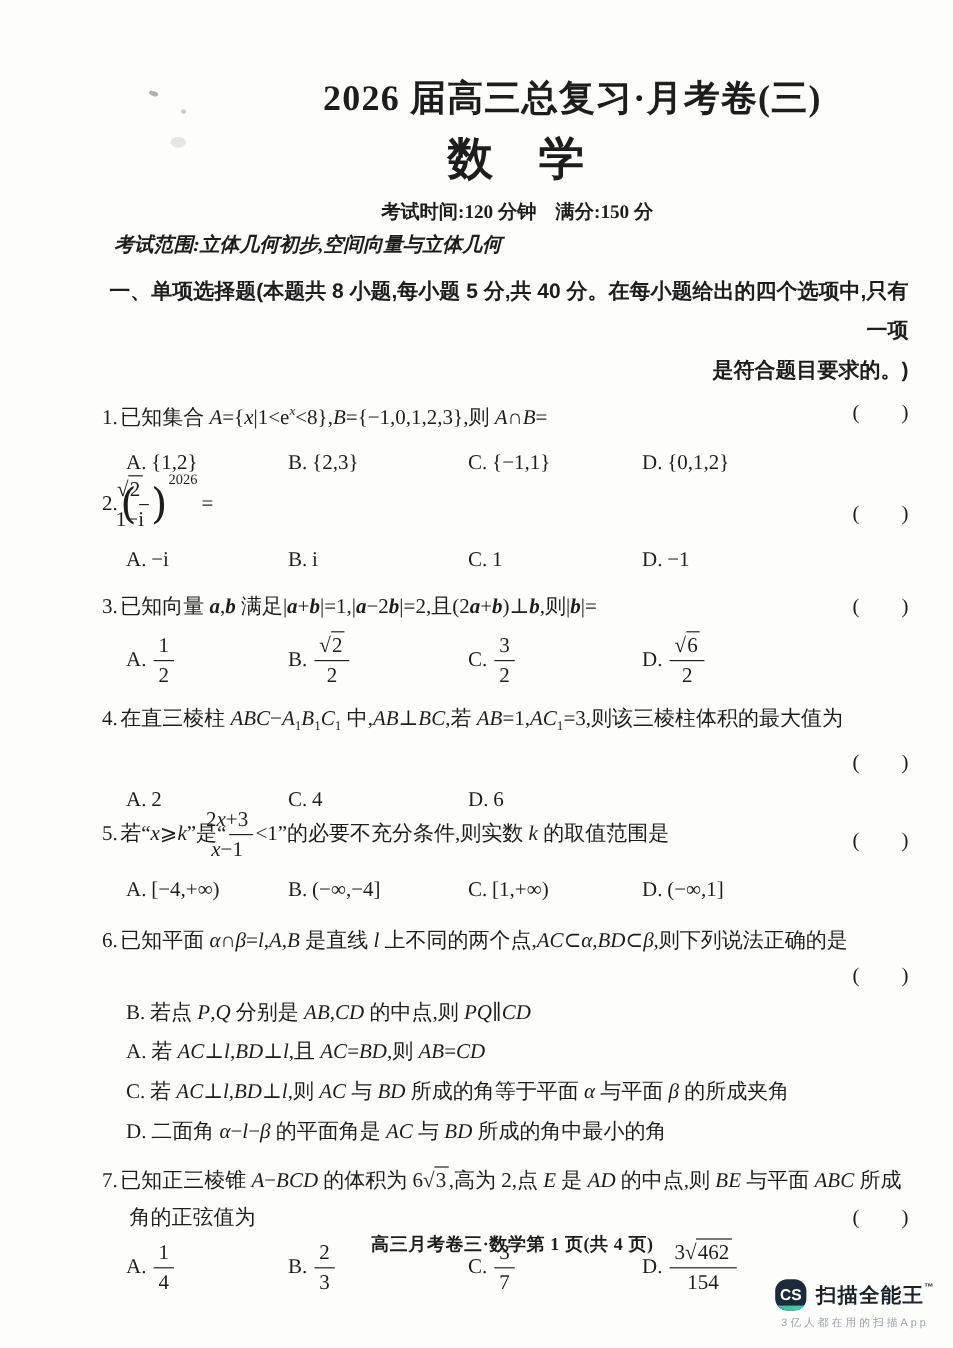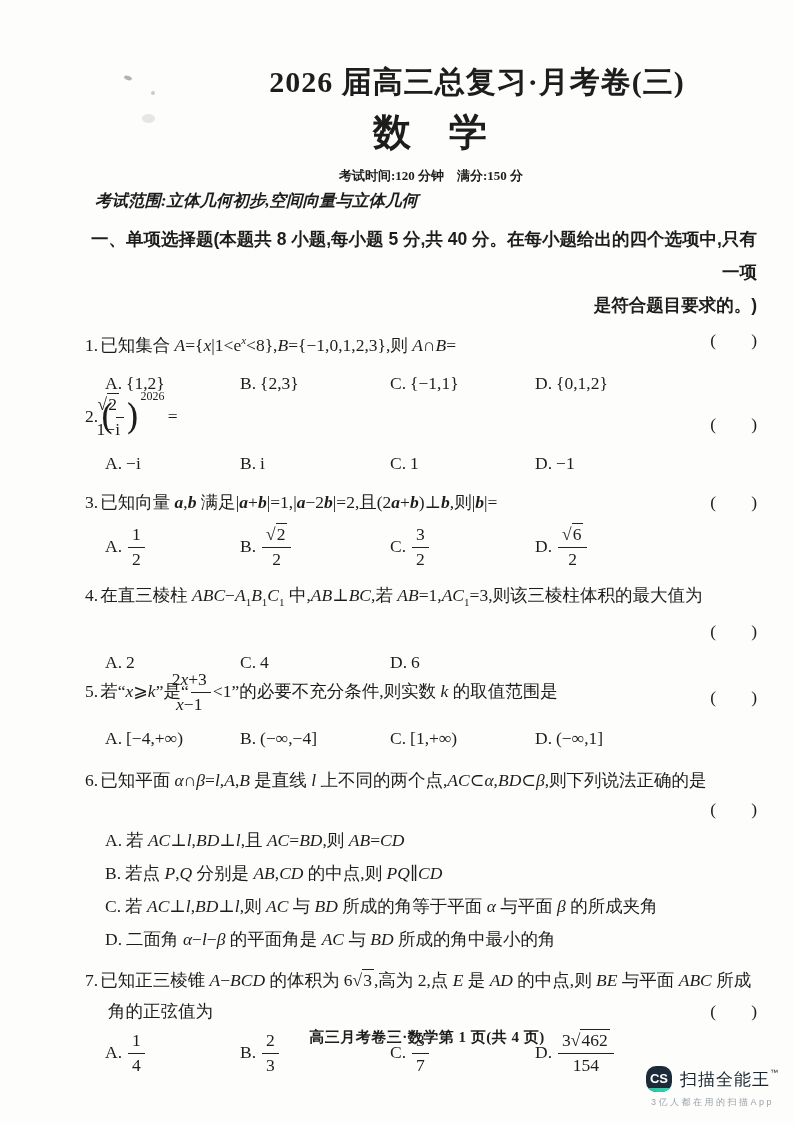--- a/index.html
+++ b/index.html
@@ -10,21 +10,21 @@
     color:#1d1d1d;
   }
   .content{position:absolute;left:85px;top:0;width:672px;}
 
   
   .title{margin-top:62px;text-align:center;transform:translateX(56px);
          font-size:30px;font-weight:bold;letter-spacing:1px;white-space:nowrap;}
   .subject{margin-top:4px;text-align:center;transform:translateX(9px);
            font-size:38px;font-weight:bold;}
   .exam-info{margin-top:9px;text-align:center;transform:translateX(10px);
-             font-size:13px;font-weight:bold;}
+             font-size:16px;font-weight:bold;}
   .exam-scope{margin-top:5px;text-align:left;transform:translateX(10px);
               font-size:16.5px;font-weight:bold;font-style:italic;}
   .section-head{margin-top:11px;font-family:"Liberation Sans","DejaVu Sans",sans-serif;
                 font-weight:bold;font-size:17.5px;line-height:33px;text-align:right;}
 
   
   .qlist{margin-top:3px;}
   .q{position:relative;font-size:17.5px;}
   .q1{height:70px;} .q2{height:92px;} .q3{height:93px;} .q4{height:90px;}
   .q5{height:95px;} .q6{height:200px;} .q7{height:115px;}
@@ -75,21 +75,21 @@
   
   .watermark{position:absolute;right:15px;bottom:14px;}
   .wm-row{display:flex;align-items:center;gap:8px;}
   .wm-logo{width:26px;height:26px;background:#1c2b39;border-radius:10px;
            color:#fff;font-family:"Liberation Sans","DejaVu Sans",sans-serif;
            font-weight:bold;font-size:13px;display:flex;align-items:center;
            justify-content:center;position:relative;overflow:hidden;}
   .wm-logo-accent{position:absolute;left:0;right:0;bottom:0;height:4px;
            background:linear-gradient(90deg,#2fc1a2,#3bd2b0);}
   .wm-logo-letters{position:relative;top:-1px;}
-  .wm-name{font-family:"Liberation Sans","DejaVu Sans",sans-serif;font-weight:normal;
+  .wm-name{font-family:"Liberation Sans","DejaVu Sans",sans-serif;font-weight:bold;
            font-size:17px;color:#19242f;letter-spacing:1px;}
   .wm-tm{font-size:8px;vertical-align:top;color:#19242f;}
   .wm-tagline{margin-top:4px;text-align:center;
            font-family:"Liberation Sans","DejaVu Sans",sans-serif;
            font-size:9px;color:#9aa2aa;letter-spacing:2.5px;white-space:nowrap;}
 </style>
 </head>
 <body>
 
 <div class="art art1"></div>
@@ -195,22 +195,22 @@
     </div>
 
     <div class="q q6">
       <div class="stem">
         <span class="qno">6.</span><span>已知平面 <i>α</i>∩<i>β</i>=<i>l</i>,<i>A</i>,<i>B</i> 是直线 <i>l</i> 上不同的两个点,<i>AC</i>⊂<i>α</i>,<i>BD</i>⊂<i>β</i>,则下列说法正确的是</span>
       </div>
       <div class="bracket-line">
         <span>(　　)</span>
       </div>
       <div class="opts stack">
+        <div class="optline"><span class="ol">B.</span><span>若点 <i>P</i>,<i>Q</i> 分别是 <i>AB</i>,<i>CD</i> 的中点,则 <i>PQ</i>∥<i>CD</i></span></div>
         <div class="optline"><span class="ol">A.</span><span>若 <i>AC</i>⊥<i>l</i>,<i>BD</i>⊥<i>l</i>,且 <i>AC</i>=<i>BD</i>,则 <i>AB</i>=<i>CD</i></span></div>
-        <div class="optline"><span class="ol">B.</span><span>若点 <i>P</i>,<i>Q</i> 分别是 <i>AB</i>,<i>CD</i> 的中点,则 <i>PQ</i>∥<i>CD</i></span></div>
         <div class="optline"><span class="ol">C.</span><span>若 <i>AC</i>⊥<i>l</i>,<i>BD</i>⊥<i>l</i>,则 <i>AC</i> 与 <i>BD</i> 所成的角等于平面 <i>α</i> 与平面 <i>β</i> 的所成夹角</span></div>
         <div class="optline"><span class="ol">D.</span><span>二面角 <i>α</i>−<i>l</i>−<i>β</i> 的平面角是 <i>AC</i> 与 <i>BD</i> 所成的角中最小的角</span></div>
       </div>
     </div>
 
     <div class="q q7">
       <div class="stem">
         <span class="qno">7.</span><span>已知正三棱锥 <i>A</i>−<i>BCD</i> 的体积为 6<span class="sq">√<span class="rd">3</span></span>,高为 2,点 <i>E</i> 是 <i>AD</i> 的中点,则 <i>BE</i> 与平面 <i>ABC</i> 所成角的正弦值为</span>
         <span class="br">(　　)</span>
       </div>

